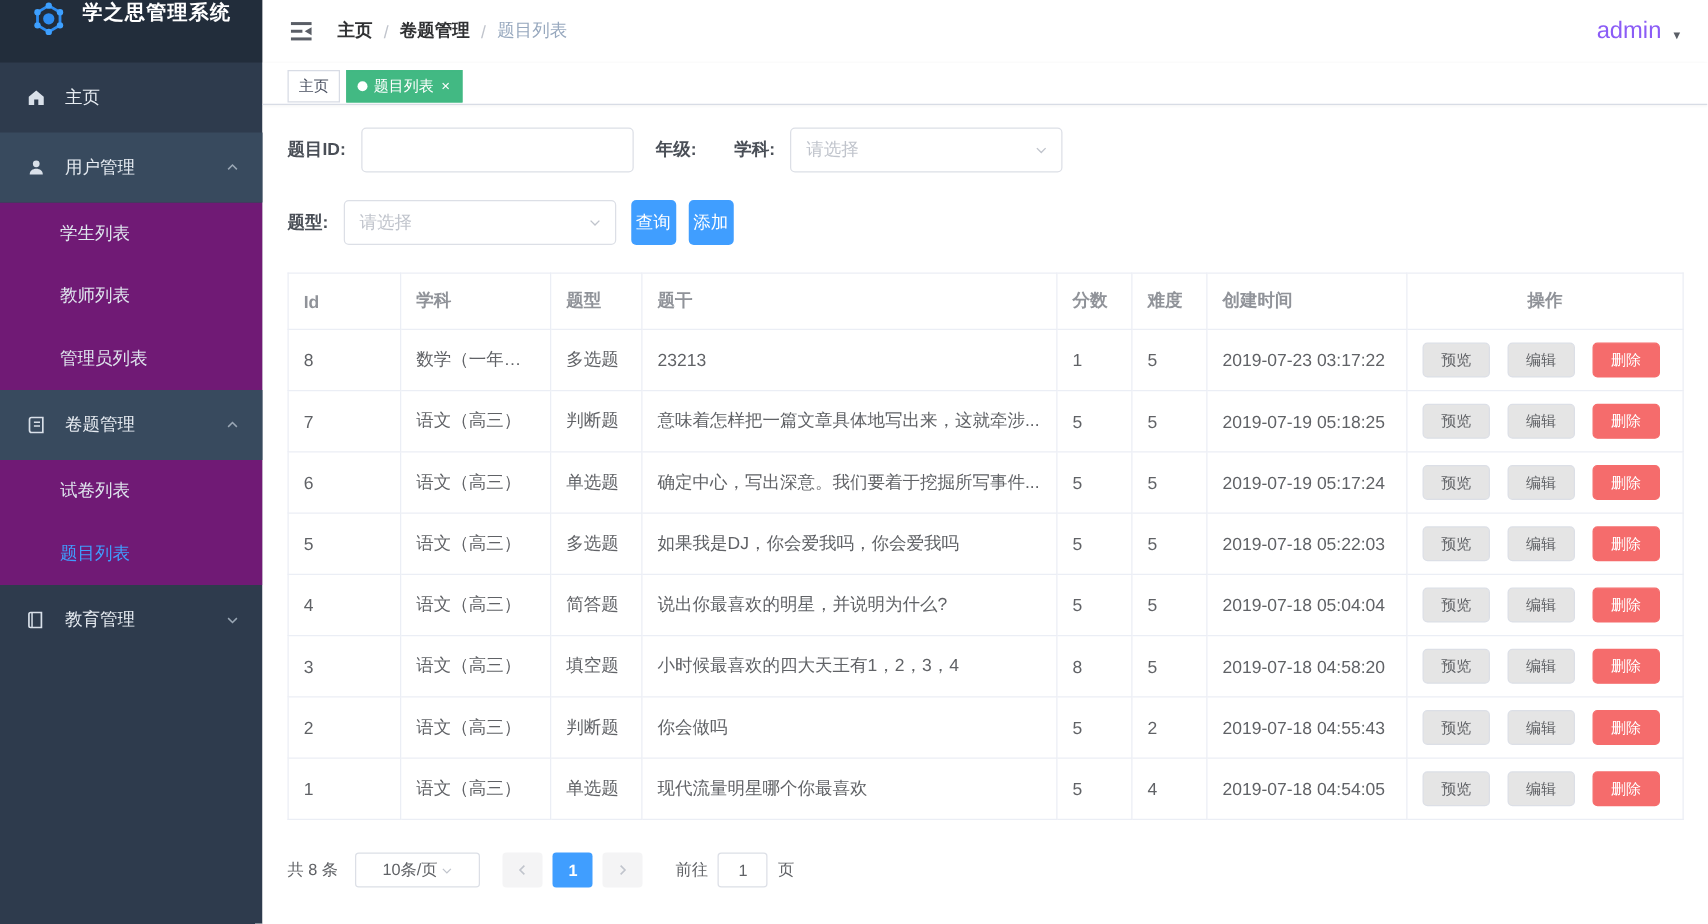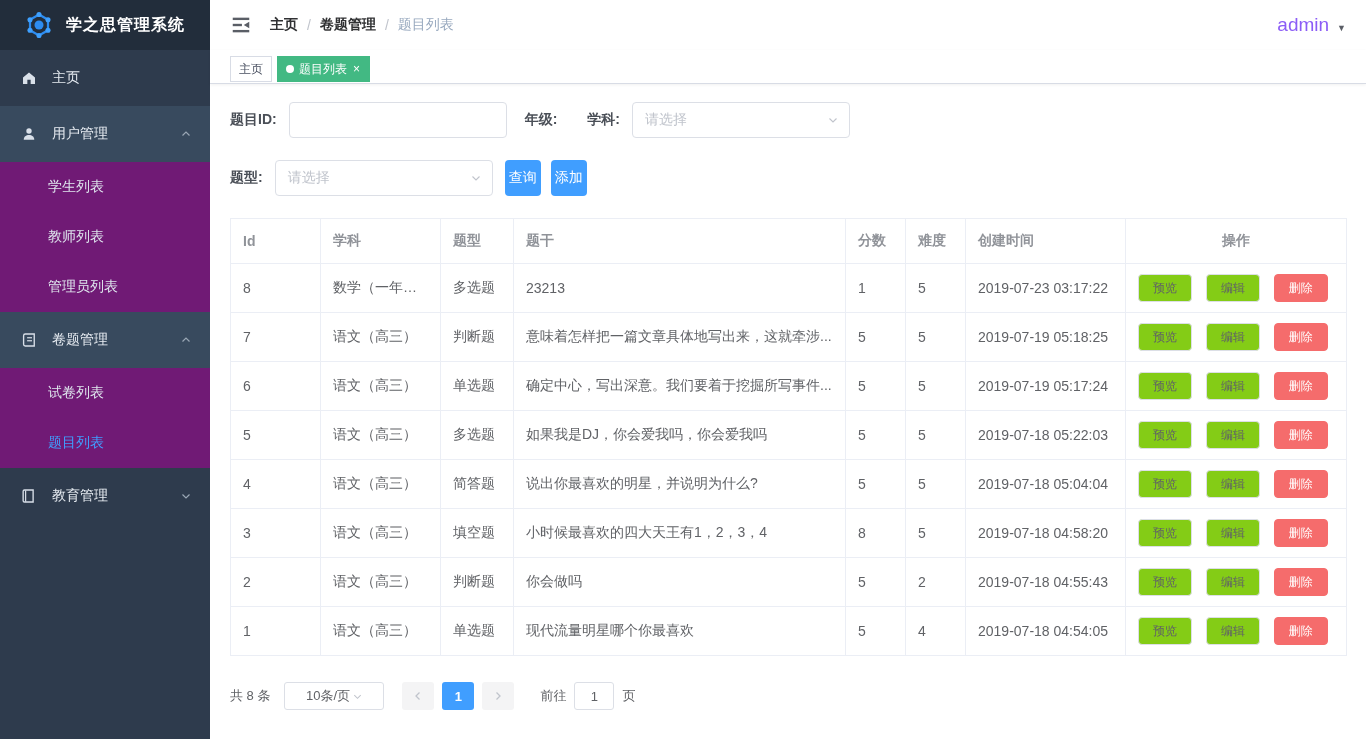--- a/index.html
+++ b/index.html
@@ -2,21 +2,21 @@
 <html><head>
 <meta charset="utf-8">
 <style>
   * { margin:0; padding:0; box-sizing:border-box; }
   html,body { width:1366px; height:739px; overflow:hidden; background:#fff;
     font-family:"Liberation Sans","DejaVu Sans",sans-serif; }
   .app { display:flex; width:1366px; height:739px; }
 
   
   .sidebar { width:210px; height:739px; background:#2e3b4d; flex:0 0 210px; color:#e7ecf2; }
-  .logo { height:50px; background:#222d3b; display:flex; align-items:center; padding-left:24px; gap:12px; }
+  .logo { height:50px; background:#222d3b; display:flex; padding-left:24px; gap:12px; }
   .logo-title { color:#fff; font-size:16px; font-weight:bold; letter-spacing:1px; }
   .menu-item { height:56px; display:flex; align-items:center; padding:0 20px; font-size:14px; cursor:pointer; position:relative; }
   .menu-item .mi-icon { width:18px; height:18px; margin-right:14px; display:inline-flex; }
   .menu-item.expanded { background:#384a5e; }
   .menu-item .chev { position:absolute; right:18px; color:#9aa7b5; }
   .submenu { background:#701a75; }
   .submenu-item { height:50px; display:flex; align-items:center; padding-left:48px; font-size:14px; color:#dfe6ee; cursor:pointer; }
   .submenu-item.active { color:#409eff; }
 
   
@@ -56,21 +56,21 @@
   .btn-search { margin-left:12px; }
 
   table.grid { width:1116px; border-collapse:collapse; table-layout:fixed; margin-top:2px; }
   .grid th, .grid td { border:1px solid #ebeef5; font-size:14px; text-align:left;
     padding:0 12px; overflow:hidden; white-space:nowrap; text-overflow:ellipsis; }
   .grid th { height:45px; color:#909399; font-weight:bold; }
   .grid td { height:49px; color:#606266; }
   .grid th.center, .grid td.center { text-align:center; }
   .ops { text-align:center; }
   .mini-btn { height:28px; padding:0 14px; font-size:12px; border-radius:4px; border:1px solid #dcdfe6;
-    background:#84cc16; color:#606266; cursor:pointer; }
+    background:#e5e5e5; color:#606266; cursor:pointer; }
   .mini-btn.danger { background:#f56c6c; border-color:#f56c6c; color:#fff; }
   .mini-btn + .mini-btn { margin-left:10px; }
 
   .pagination { display:flex; align-items:center; margin-top:26px; font-size:13px; color:#606266; }
   .pg-total { margin-right:14px; }
   .pg-size { width:100px; height:28px; border:1px solid #dcdfe6; border-radius:3px; display:flex;
     align-items:center; justify-content:center; gap:2px; color:#606266; cursor:pointer; margin-right:18px; }
   .pg-btn { width:32px; height:28px; background:#f4f4f5; border:none; border-radius:3px; color:#c0c4cc;
     display:inline-flex; align-items:center; justify-content:center; cursor:pointer; }
   .pg-page { width:32px; height:28px; background:#409eff; color:#fff; border-radius:3px; margin:0 8px;

